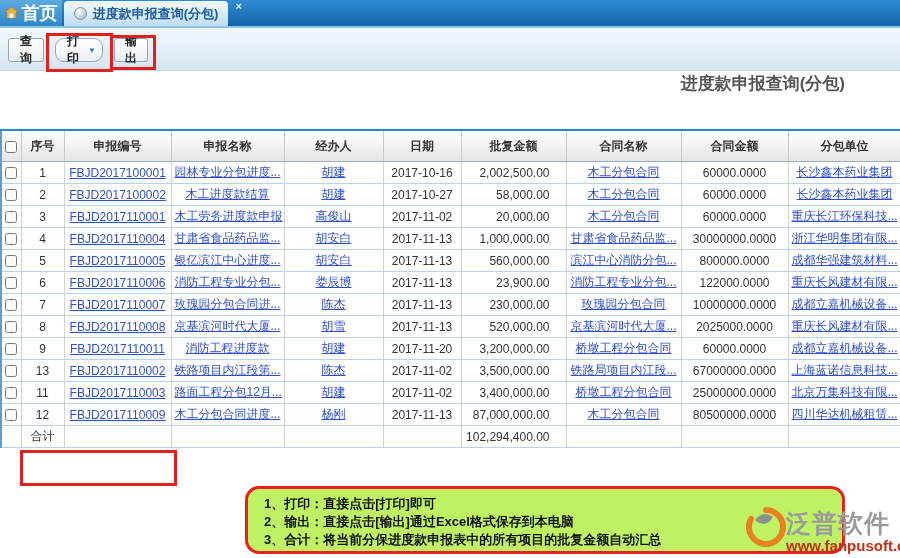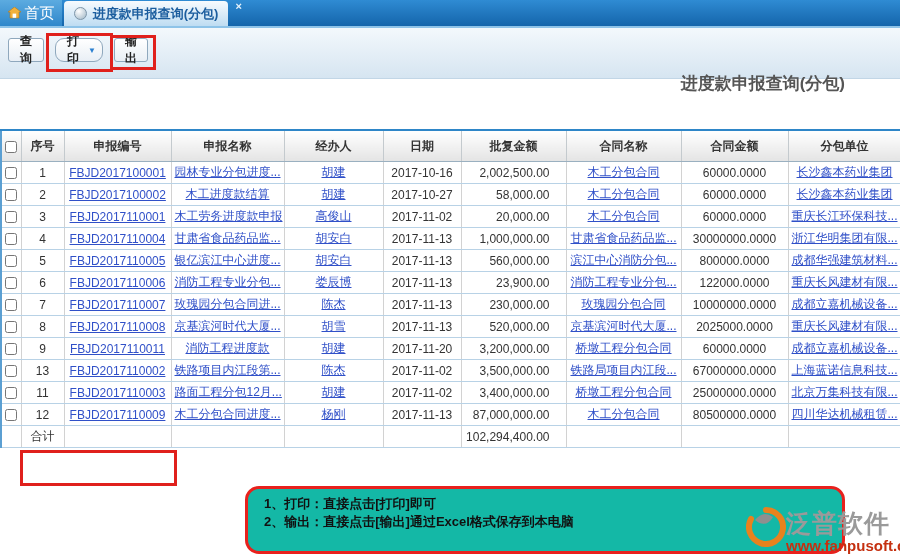--- a/index.html
+++ b/index.html
@@ -4,31 +4,31 @@
 <style>
   html,body{margin:0;padding:0;}
   body{
     width:900px;height:558px;position:relative;overflow:hidden;
     font-family:"Liberation Sans","DejaVu Sans",sans-serif;background:#fff;
   }
   
   .tabbar{position:absolute;top:0;left:0;width:900px;height:28px;
     background:linear-gradient(#2f8bd3,#1465ab);border-bottom:2px solid #8ec3e8;box-sizing:border-box;}
   .tab-home{position:absolute;left:0;top:0;width:62px;height:26px;
-    background:linear-gradient(#5cabe0,#2f87cb);color:#fff;font-weight:normal;font-size:15px;
+    background:linear-gradient(#5cabe0,#2f87cb);color:#fff;font-weight:bold;font-size:18px;
     display:flex;align-items:center;justify-content:center;gap:4px;cursor:pointer;}
   .tab-active{position:absolute;left:64px;top:1px;width:164px;height:25px;
     background:linear-gradient(#f7fbfe,#bedcf2);border-radius:4px 4px 0 0;
     color:#1b5d9e;font-weight:bold;font-size:13px;
     display:flex;align-items:center;justify-content:center;gap:6px;cursor:pointer;}
   .tab-close{position:absolute;right:-14px;top:-1px;color:#eaf4fb;font-size:11px;font-weight:bold;cursor:pointer;}
   .sphere{width:11px;height:11px;border-radius:50%;border:1px solid #7d95a8;
     background:radial-gradient(circle at 35% 30%,#ffffff,#9db4c4);}
   
-  .toolbar{position:absolute;top:28px;left:0;width:900px;height:51px;
+  .toolbar{position:absolute;top:28px;left:0;width:900px;height:43px;
     background:linear-gradient(#f3f8fc,#d6e5f1);border-bottom:1px solid #c2d6e6;box-sizing:border-box;}
   .btn{position:absolute;top:10px;height:24px;box-sizing:border-box;
     background:linear-gradient(#ffffff,#e9eff5);border:1px solid #8fa8bd;border-radius:3px;
     font-family:inherit;font-size:12px;font-weight:bold;color:#222;cursor:pointer;
     display:flex;align-items:center;justify-content:center;gap:4px;}
   .btn-query{left:8px;width:36px;}
   .btn-print{left:55px;width:48px;border-radius:9px;}
   .btn-export{left:114px;width:34px;}
   .caret{color:#2a7fd0;font-size:8px;}
   
@@ -46,21 +46,21 @@
     font-size:12px;font-weight:bold;color:#333;text-align:center;padding:3px;overflow:hidden;white-space:nowrap;}
   table.grid td{height:22px;border-bottom:1px solid #b8d2e6;border-right:1px solid #d2d2d2;
     font-size:12px;color:#333;text-align:center;padding:0 3px;overflow:hidden;white-space:nowrap;box-sizing:border-box;}
   table.grid td.amount{text-align:right;padding-right:16px;}
   table.grid input[type=checkbox]{width:12px;height:12px;margin:0;vertical-align:middle;}
   a.link{color:#3050c8;text-decoration:underline;cursor:pointer;}
   tfoot td{background:#fff;font-weight:normal;}
   td.total-label{font-size:12px;color:#222;}
   
   .notebox{position:absolute;left:245px;top:486px;width:600px;height:68px;box-sizing:border-box;
-    background:#14b8a6;border:3px solid #e8211d;border-radius:14px;padding:6px 10px 0 16px;z-index:10;}
+    background:#bef264;border:3px solid #e8211d;border-radius:14px;padding:6px 10px 0 16px;z-index:10;}
   .notebox .line{font-size:13px;font-weight:bold;color:#111;line-height:18px;white-space:nowrap;}
   
   .logo{position:absolute;left:746px;top:503px;width:154px;height:54px;z-index:20;}
   .logo-icon{position:absolute;left:0;top:4px;}
   .logo-name{position:absolute;left:40px;top:4px;font-size:25px;font-weight:bold;color:#9a9a9a;letter-spacing:1px;white-space:nowrap;}
   .logo-url{position:absolute;left:40px;top:34px;font-size:15px;font-weight:bold;color:#c53010;white-space:nowrap;}
 </style>
 </head>
 <body>
 
@@ -284,20 +284,21 @@
       <td></td>
       <td></td>
     </tr>
   </tfoot>
 </table>
 <div class="redbox annot-total"></div>
 
 <div class="notebox">
   <div class="line">1、打印：直接点击[打印]即可</div>
   <div class="line">2、输出：直接点击[输出]通过Excel格式保存到本电脑</div>
+  <div class="line">3、合计：将当前分保进度款申报表中的所有项目的批复金额自动汇总</div>
 </div>
 
 <div class="logo">
   <span class="logo-icon">
     <svg width="40" height="40" viewBox="0 0 40 40">
       <path d="M20 3 A17 17 0 1 1 5 12" fill="none" stroke="#e8821e" stroke-width="6" stroke-linecap="round"></path>
       <path d="M9 13 Q17 3 27 10 Q20 22 9 13 Z" fill="#8f8f8f"></path>
     </svg>
   </span>
   <span class="logo-name">泛普软件</span>

